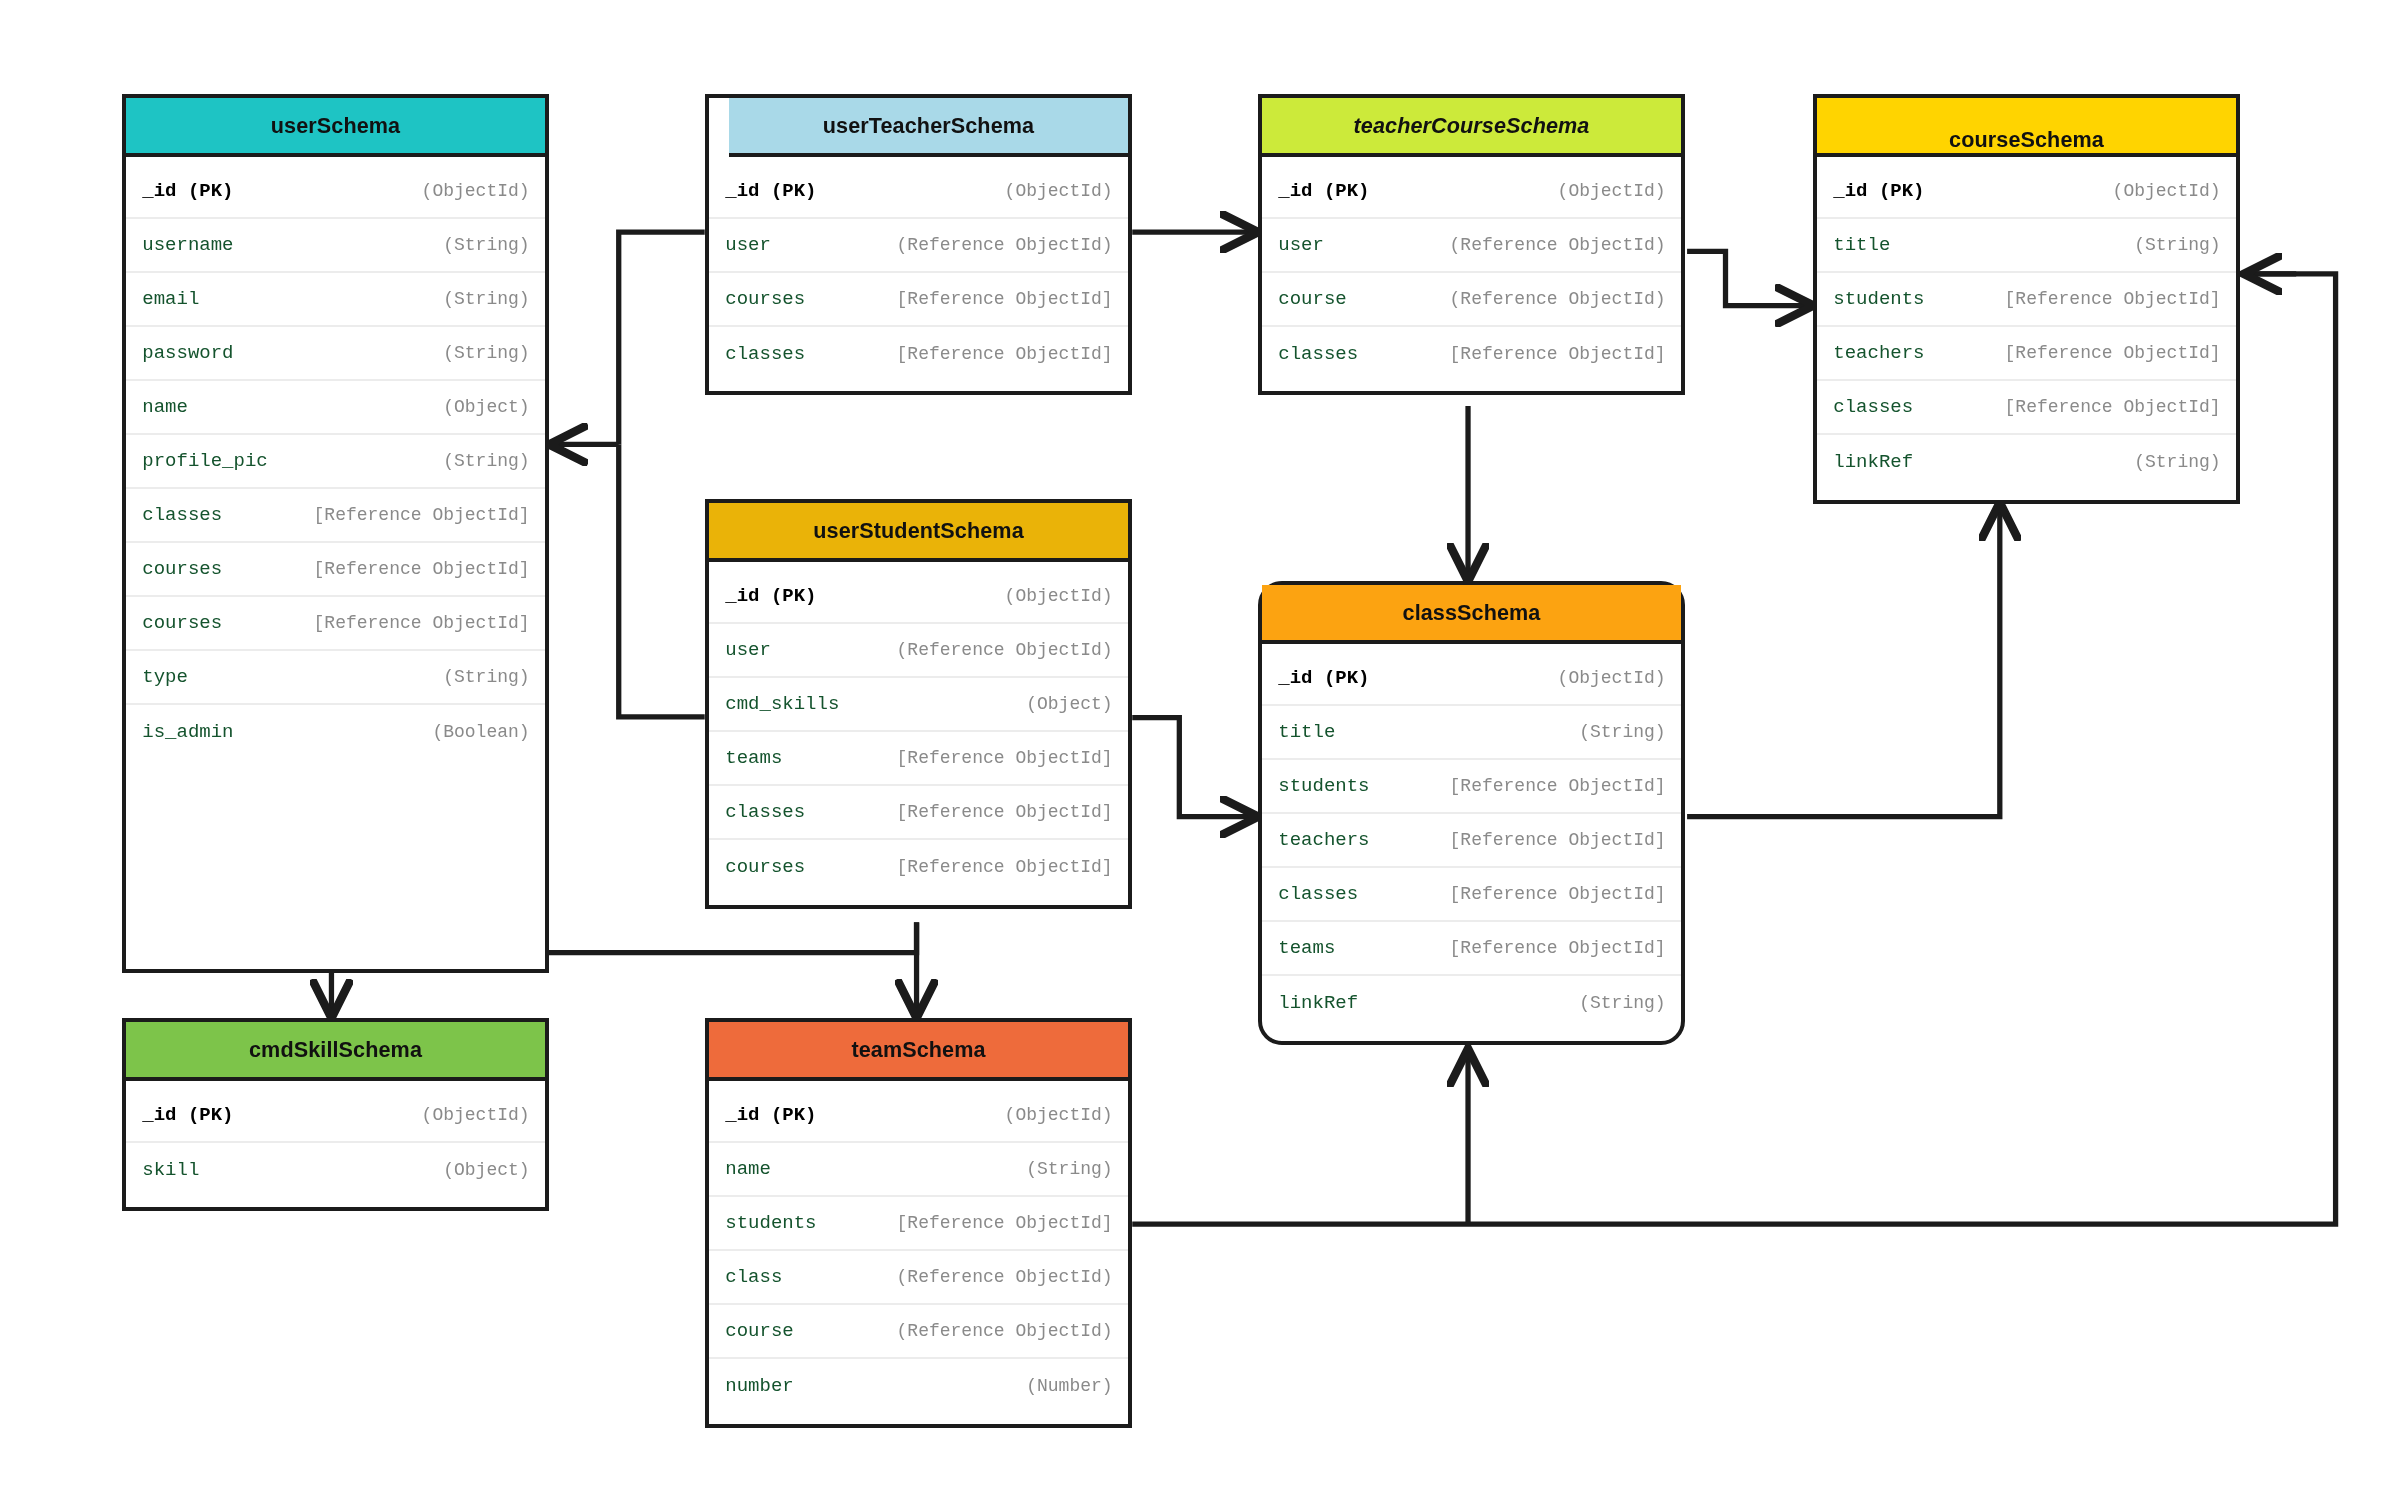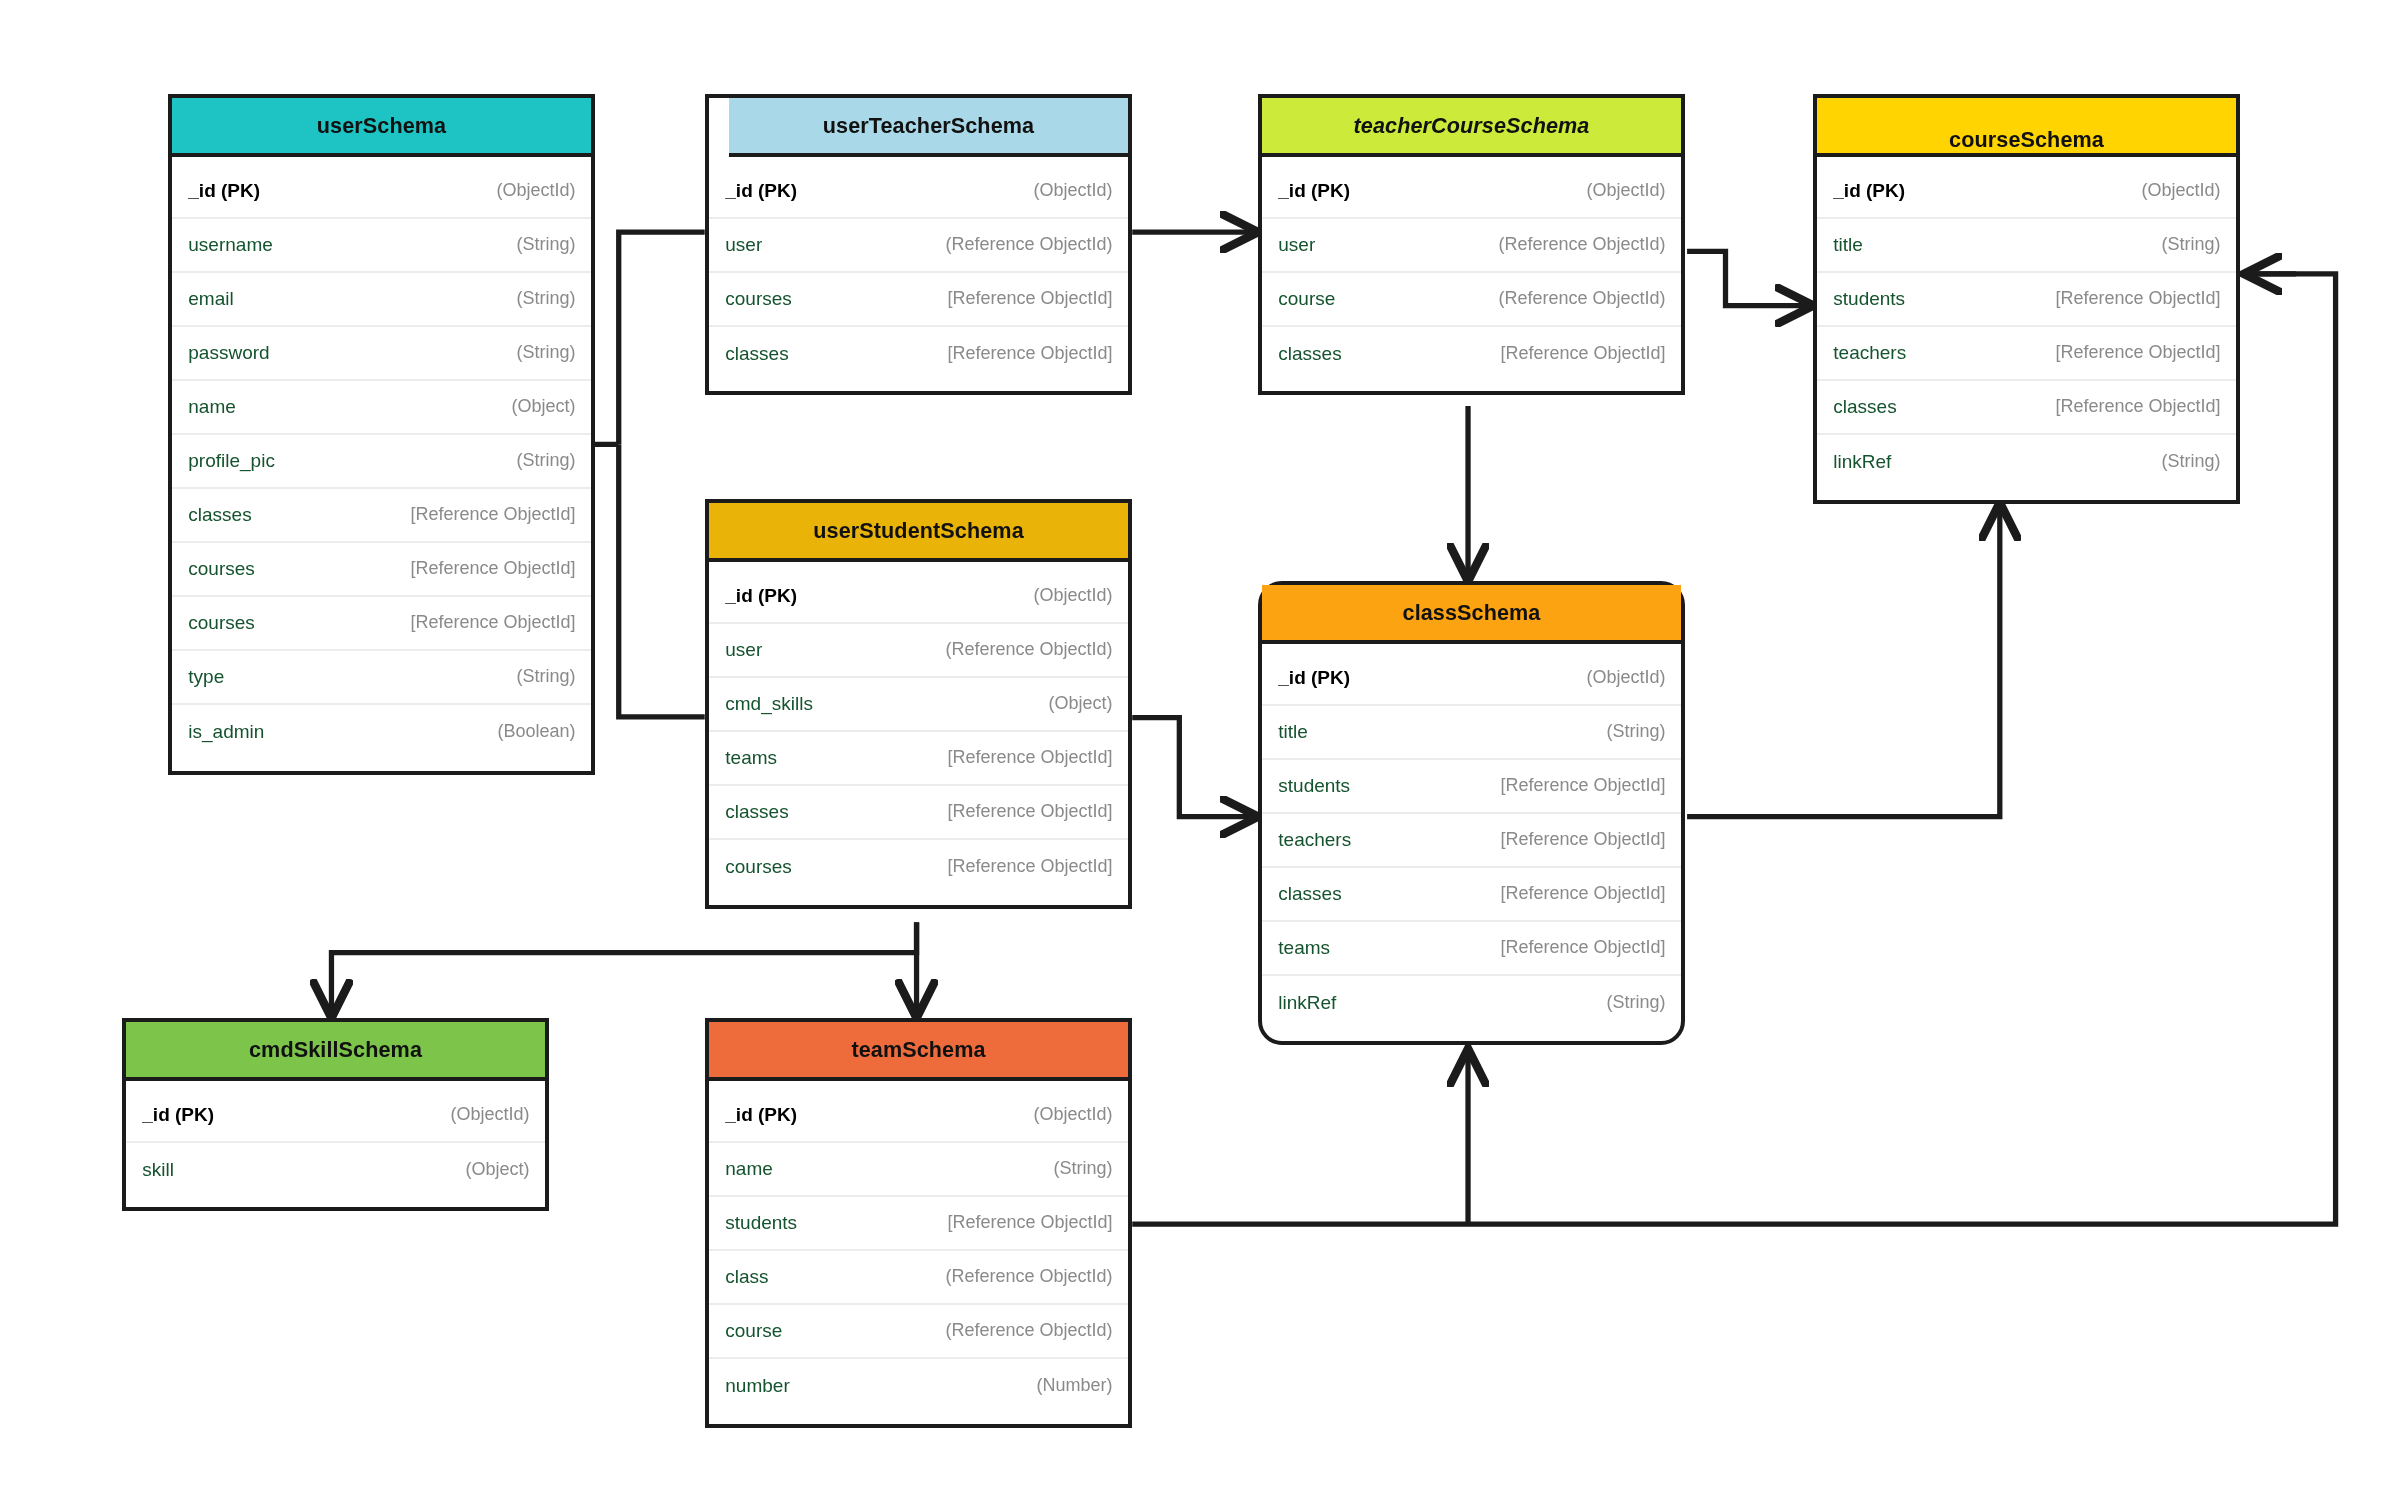--- a/index.html
+++ b/index.html
@@ -43,20 +43,21 @@
   .entity-title {
     font-size: 21.6px;
     font-weight: bold;
     color: #111111;
     letter-spacing: 0.1px;
     white-space: nowrap;
   }
   .entity-body {
     box-sizing: border-box;
     padding: 7.7px 0 8.6px 0;
+    font-family: Liberation Mono, monospace;
   }
   .field-row {
     box-sizing: border-box;
     height: 54px;
     display: flex;
     align-items: center;
     justify-content: space-between;
     padding: 0 15.4px 0 16.3px;
     border-bottom: 2.4px solid #ececec;
   }
@@ -111,21 +112,21 @@
       <path marker-end="url(#arrow-r)" d="M 1908 1920 L 1908 1983 L 690 1983 L 690 2112"></path>
       <path marker-end="url(#arrow-r)" d="M 1908 1920 L 1908 2112"></path>
 
       <path d="M 2357 2548 L 4862 2548 L 4862 570 L 4688 570"></path>
       <path marker-end="url(#arrow-r)" d="M 4780 570 L 4678 570"></path>
       <path marker-end="url(#arrow-r)" d="M 3056 2548 L 3056 2190"></path>
 
     </g>
   </svg>
 
-<div class="entity" style="left: 122px; top: 94px; width: 427px; height: 681px; margin-left: 46px;">
+<div class="entity" style="left: 122px; top: 94px; width: 427px; height: 879px;">
       <div class="entity-header" style="background: rgb(30, 196, 196);">
         <span class="entity-title">userSchema</span>
       </div>
       <div class="entity-body">
         <div class="field-row pk">
           <span class="field-name">_id (PK)</span>
           <span class="field-type">(ObjectId)</span>
         </div>
         <div class="field-row">
           <span class="field-name">username</span>

